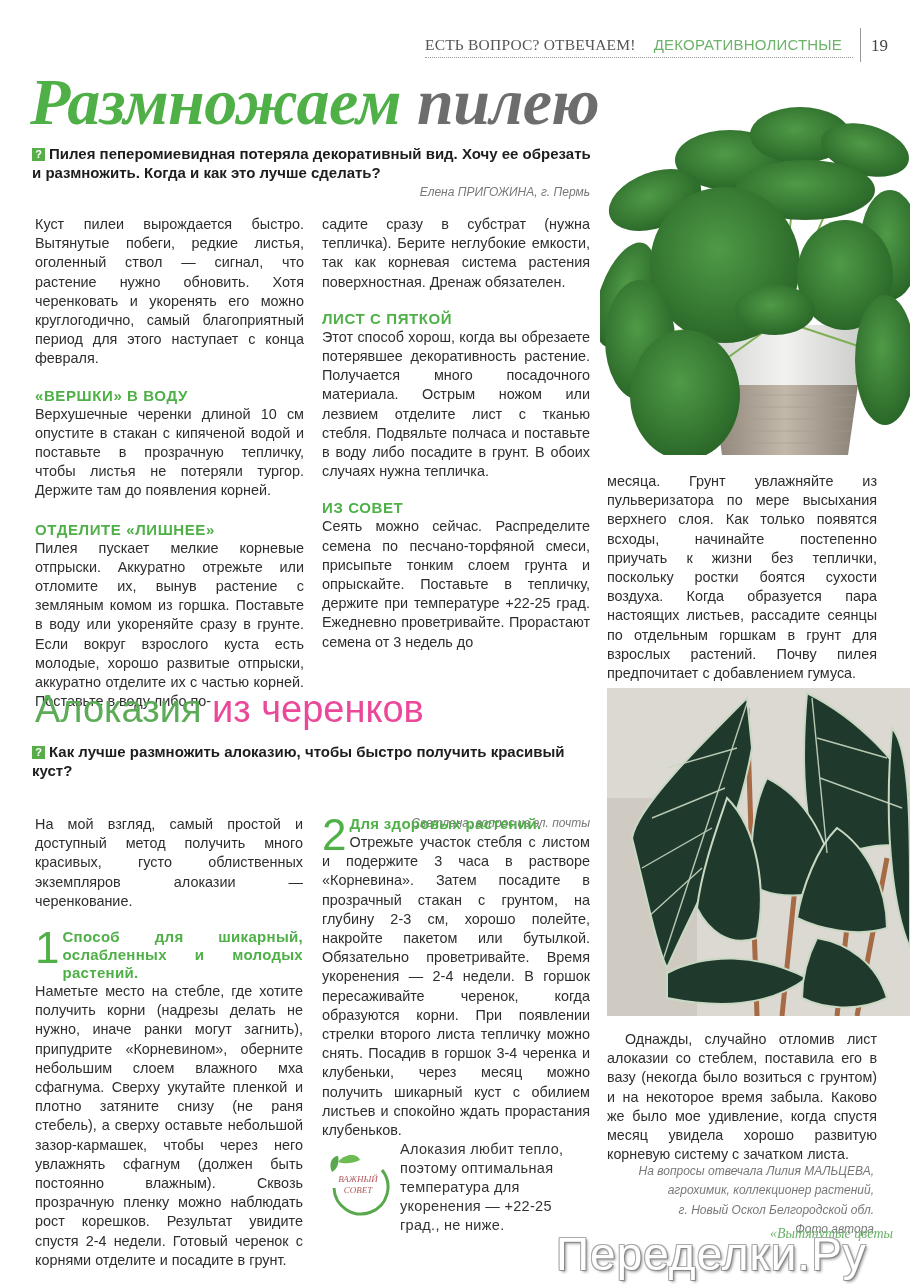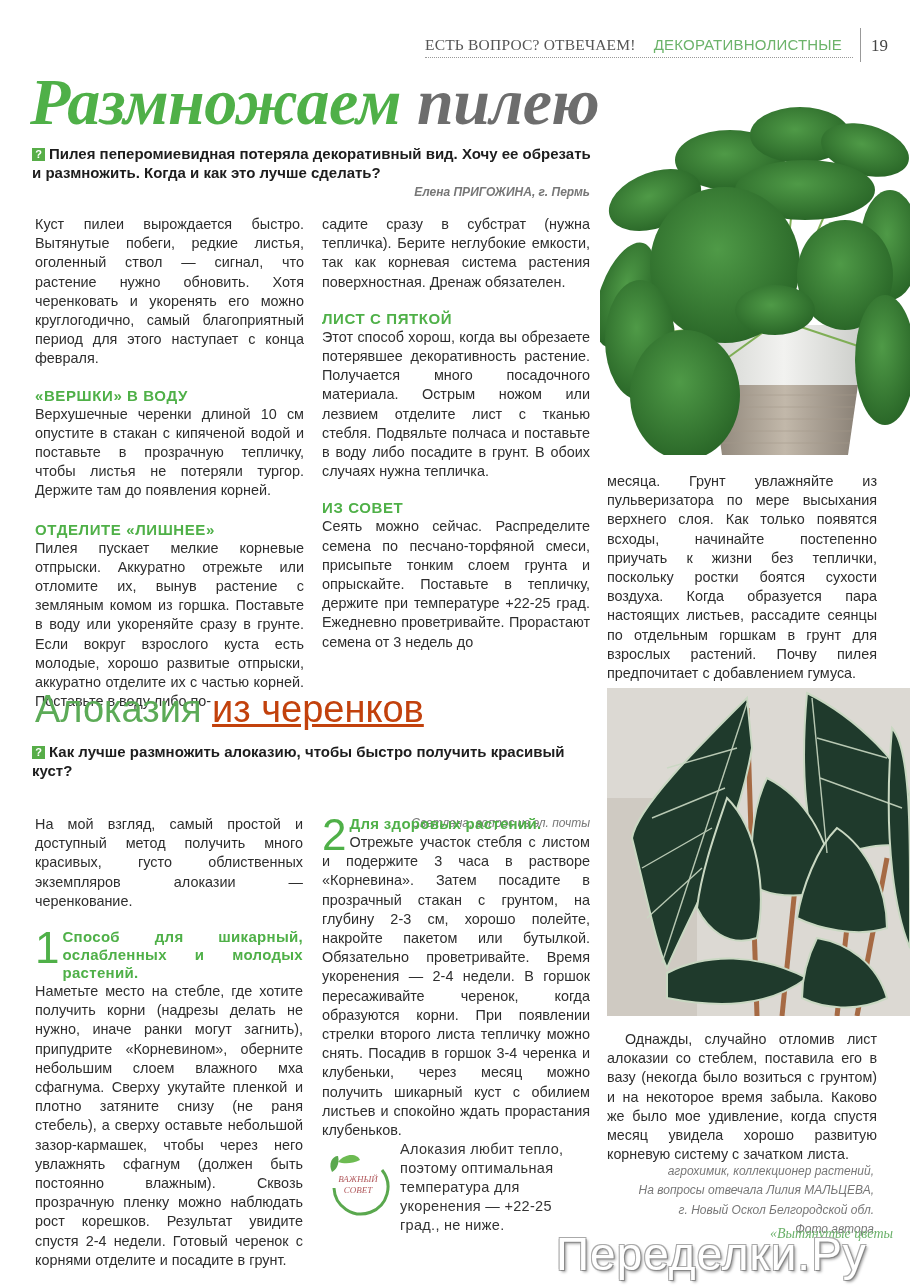--- a/index.html
+++ b/index.html
@@ -26,21 +26,21 @@
   .col p { margin: 0; }
   .sub { font-weight: 900; color: #4fb048; font-size: 15px; line-height: 19px; letter-spacing: 0.6px; margin-top: 12px; }
 
   
   .pilea { left: 600px; top: 95px; width: 310px; height: 360px; }
   
   .aloc { left: 607px; top: 688px; width: 303px; height: 328px; background: #d9d6d0; overflow: hidden; }
 
   .h2 { left: 35px; top: 686px; font-size: 38px; line-height: 46px; white-space: nowrap; }
   .h2 .g { color: #5cab57; }
-  .h2 .d { color: #c2410c; text-decoration: underline; }
+  .h2 .d { color: #ec4899; }
 
   .bignum { float: left; font-size: 44px; line-height: 34px; color: #4fb048; margin-right: 3px; margin-top: 3px; }
   .stephead { font-weight: bold; color: #4fb048; font-size: 15px; line-height: 18px; letter-spacing: 0.3px; }
 
   .tip { left: 400px; top: 1140px; width: 195px; font-size: 14.5px; line-height: 19px; color: #333; letter-spacing: 0.3px; }
   .tipbadge { left: 322px; top: 1148px; width: 70px; height: 70px; }
 
   .story { left: 607px; top: 1030px; width: 270px; font-size: 14.3px; line-height: 19.2px; color: #2e2e2e; text-align: justify; }
   .credit { left: 600px; top: 1162px; width: 274px; font-style: italic; font-size: 12px; line-height: 19.3px; color: #777; text-align: right; }
   .mag { left: 770px; top: 1226px; font-family: "Liberation Serif", serif; font-style: italic; color: #6bb16a; font-size: 14px; }
@@ -114,21 +114,21 @@
     <ellipse cx="40" cy="245" rx="35" ry="60"></ellipse>
     <ellipse cx="85" cy="300" rx="55" ry="65"></ellipse>
     <ellipse cx="285" cy="265" rx="30" ry="65"></ellipse>
     <ellipse cx="175" cy="215" rx="40" ry="25"></ellipse>
   </g>
 </svg>
 
 <div class="abs question" style="left:32px; top:144px; width:565px;">
   <span class="qicon">?</span><span>Пилея пеперомиевидная потеряла декоративный вид. Хочу ее обрезать и размножить. Когда и как это лучше сделать?</span>
 </div>
-<div class="abs sig" style="left:300px; top:185px; width:290px;font-weight:bold;">Елена ПРИГОЖИНА, г. Пермь</div>
+<div class="abs sig" style="left:300px; top:185px; width:290px;">Елена ПРИГОЖИНА, г. Пермь</div>
 
 <div class="abs col" style="left:35px; top:215px; width:269px;">
   <p>Куст пилеи вырождается быстро. Вытянутые побеги, редкие листья, оголенный ствол — сигнал, что растение нужно обновить. Хотя черенковать и укоренять его можно круглогодично, самый благоприятный период для этого наступает с конца февраля.</p>
   <div class="sub" style="margin-top:17px;">«ВЕРШКИ» В ВОДУ</div>
   <p>Верхушечные черенки длиной 10 см опустите в стакан с кипяченой водой и поставьте в прозрачную тепличку, чтобы листья не потеряли тургор. Держите там до появления корней.</p>
   <div class="sub" style="margin-top:19px;">ОТДЕЛИТЕ «ЛИШНЕЕ»</div>
   <p>Пилея пускает мелкие корневые отпрыски. Аккуратно отрежьте или отломите их, вынув растение с земляным комом из горшка. Поставьте в воду или укореняйте сразу в грунте. Если вокруг взрослого куста есть молодые, хорошо развитые отпрыски, аккуратно отделите их с частью корней. Поставьте в воду либо по-</p>
 </div>
 
 <div class="abs col" style="left:322px; top:215px; width:268px;">
@@ -208,20 +208,20 @@
   <text x="36" y="34" text-anchor="middle" font-family="Liberation Serif, serif" font-style="italic" font-size="9" fill="#b1595d">ВАЖНЫЙ</text>
   <text x="36" y="45" text-anchor="middle" font-family="Liberation Serif, serif" font-style="italic" font-size="9" fill="#b1595d">СОВЕТ</text>
 </svg>
 <div class="abs tip">Алоказия любит тепло, поэтому оптимальная температура для укоренения — +22-25 град., не ниже.</div>
 
 <div class="abs story">
   <p style="margin:0; text-indent:18px;">Однажды, случайно отломив лист алоказии со стеблем, поставила его в вазу (некогда было возиться с грунтом) и на некоторое время забыла. Каково же было мое удивление, когда спустя месяц увидела хорошо развитую корневую систему с зачатком листа.</p>
 </div>
 
 <div class="abs credit">
+  <div>На вопросы отвечала Лилия МАЛЬЦЕВА,</div>
   <div>агрохимик, коллекционер растений,</div>
-  <div>На вопросы отвечала Лилия МАЛЬЦЕВА,</div>
   <div>г. Новый Оскол Белгородской обл.</div>
   <div>Фото автора</div>
 </div>
 
 <div class="abs mag">«Вытянутые цветы</div>
 <div class="abs wm">Переделки.Ру</div>
 
 </body></html>

